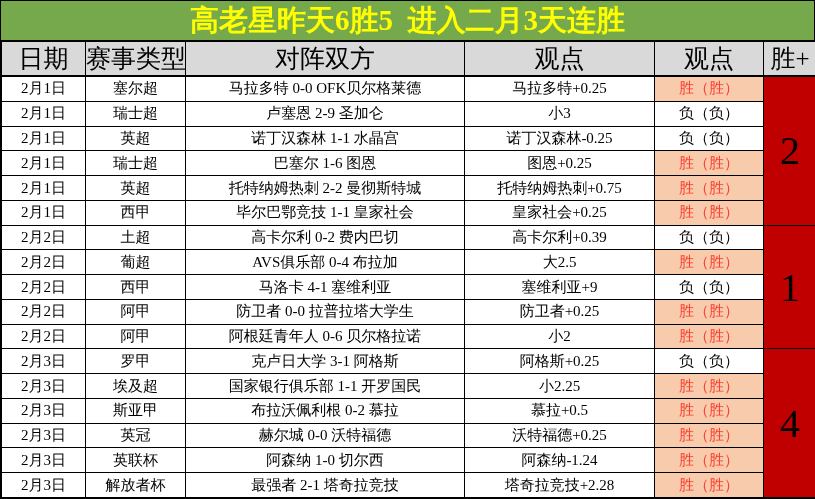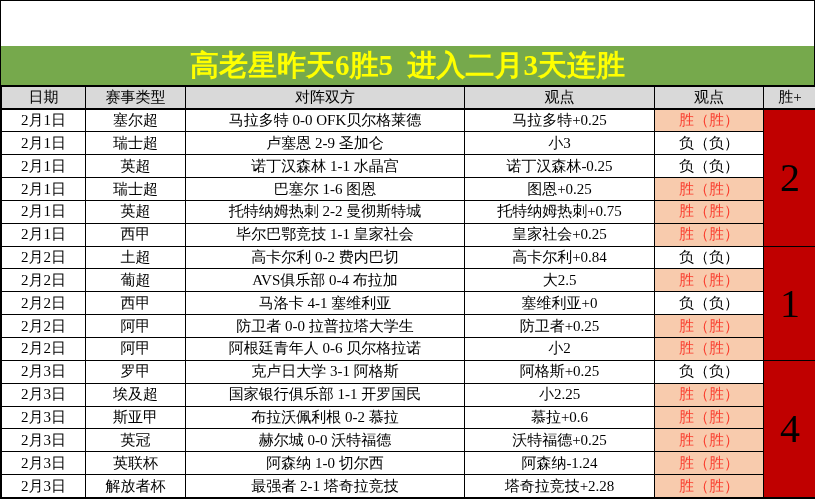--- a/index.html
+++ b/index.html
@@ -27,39 +27,38 @@
     border: 1px solid var(--border);
   }
   .title-bar {
     height: 40px; flex: 0 0 40px;
     background: var(--title-bg);
     color: var(--title-text);
     font-size: 29px; font-weight: bold;
     display: flex; align-items: center; justify-content: center;
     white-space: pre;
     border-bottom: 1px solid var(--border);
-    margin-top: 45px;
   }
   table.predictions {
     width: 813px; height: 457px;
     border-collapse: collapse;
     table-layout: fixed;
   }
   th, td {
     border: 1px solid var(--border);
     text-align: center;
     vertical-align: middle;
     padding: 0;
     white-space: nowrap;
     overflow: hidden;
   }
   thead tr { height: 22px; }
   th {
     background: var(--header-bg);
-    font-size: 15px;
+    font-size: 25px;
     font-weight: normal;
     color: #000;
     border-bottom: 2px solid var(--border);
     margin-top: 8px;
   }
   td {
     font-size: 15px;
     color: #000;
     background: var(--row-bg);
   }
@@ -143,36 +142,36 @@
           <td>2月1日</td>
           <td>西甲</td>
           <td>毕尔巴鄂竞技 1-1 皇家社会</td>
           <td>皇家社会+0.25</td>
           <td class="result win">胜（胜）</td>
         </tr>
         <tr>
           <td>2月2日</td>
           <td>土超</td>
           <td>高卡尔利 0-2 费内巴切</td>
-          <td>高卡尔利+0.84</td>
+          <td>高卡尔利+0.39</td>
           <td class="result loss">负（负）</td>
           <td class="wincount" rowspan="5">1</td>
         </tr>
         <tr>
           <td>2月2日</td>
           <td>葡超</td>
           <td>AVS俱乐部 0-4 布拉加</td>
           <td>大2.5</td>
           <td class="result win">胜（胜）</td>
         </tr>
         <tr>
           <td>2月2日</td>
           <td>西甲</td>
           <td>马洛卡 4-1 塞维利亚</td>
-          <td>塞维利亚+0</td>
+          <td>塞维利亚+9</td>
           <td class="result loss">负（负）</td>
         </tr>
         <tr>
           <td>2月2日</td>
           <td>阿甲</td>
           <td>防卫者 0-0 拉普拉塔大学生</td>
           <td>防卫者+0.25</td>
           <td class="result win">胜（胜）</td>
         </tr>
         <tr>
@@ -194,21 +193,21 @@
           <td>2月3日</td>
           <td>埃及超</td>
           <td>国家银行俱乐部 1-1 开罗国民</td>
           <td>小2.25</td>
           <td class="result win">胜（胜）</td>
         </tr>
         <tr>
           <td>2月3日</td>
           <td>斯亚甲</td>
           <td>布拉沃佩利根 0-2 慕拉</td>
-          <td>慕拉+0.6</td>
+          <td>慕拉+0.5</td>
           <td class="result win">胜（胜）</td>
         </tr>
         <tr>
           <td>2月3日</td>
           <td>英冠</td>
           <td>赫尔城 0-0 沃特福德</td>
           <td>沃特福德+0.25</td>
           <td class="result win">胜（胜）</td>
         </tr>
         <tr>

